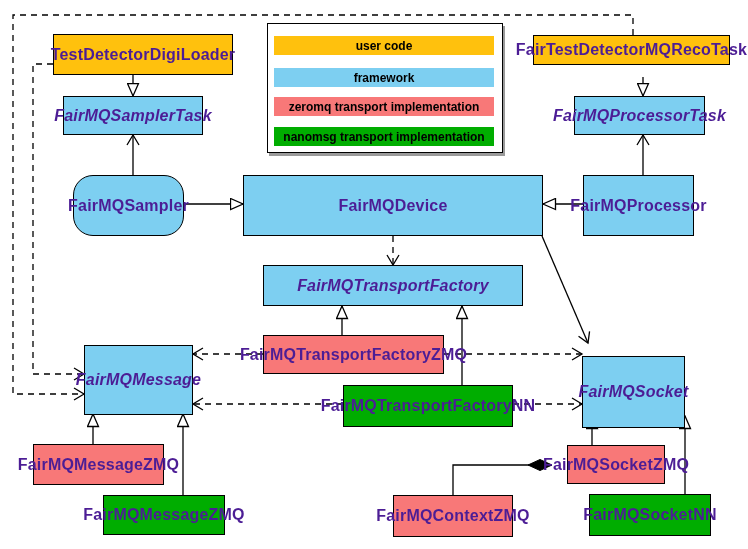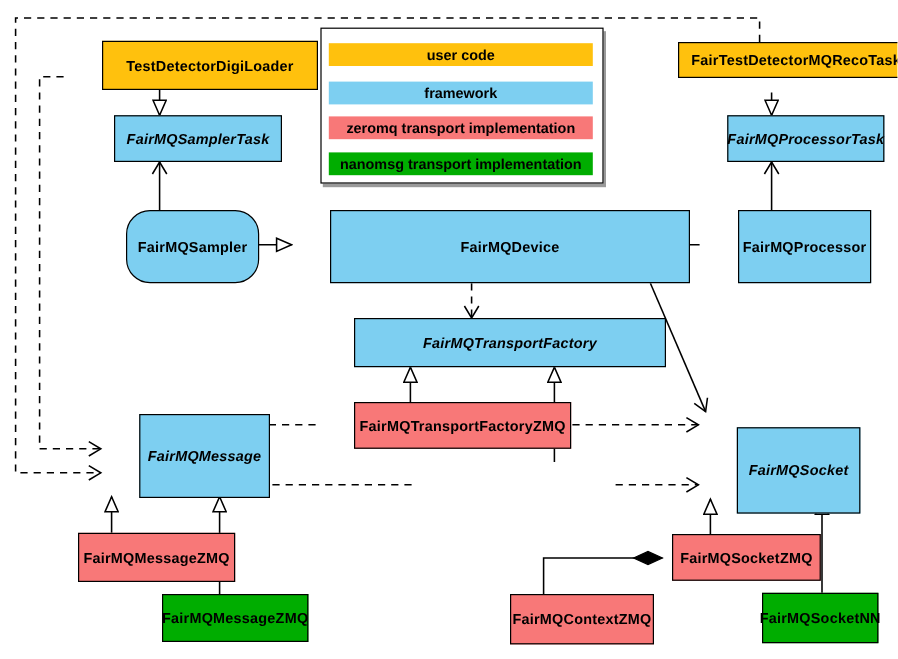--- a/index.html
+++ b/index.html
@@ -4,23 +4,22 @@
 <style>
   html,body{margin:0;padding:0;background:#fff;}
   #canvas{
     position:relative;width:748px;height:549px;background:#fff;overflow:hidden;
     font-family:"Liberation Sans","DejaVu Sans",sans-serif;
   }
   #edges{position:absolute;left:0;top:0;width:748px;height:549px;z-index:1;}
   .node{
     position:absolute;box-sizing:border-box;border:1.4px solid #000;
     display:flex;align-items:center;justify-content:center;text-align:center;
-    font-size:12px;font-weight:bold;color:#000000;white-space:nowrap;z-index:2;
+    font-size:16px;font-weight:bold;color:#4c1d95;white-space:nowrap;z-index:2;
     letter-spacing:0.2px;
-    margin-left:32px;
   }
   .abstract{font-style:italic;}
   .c-yellow{background:#FFC10D;}
   .c-blue{background:#7DCFF1;}
   .c-red{background:#F87878;}
   .c-green{background:#00AD00;}
 
   
   .n-loader{left:53px;top:34px;width:180px;height:41px;}
   .n-recotask{left:533px;top:35px;width:197px;height:30px;}
@@ -29,22 +28,22 @@
   .n-sampler{left:73px;top:175px;width:111px;height:61px;border-radius:20px;}
   .n-device{left:243px;top:175px;width:300px;height:61px;}
   .n-processor{left:583px;top:175px;width:111px;height:61px;}
   .n-transportfactory{left:263px;top:265px;width:260px;height:41px;}
   .n-factoryzmq{left:263px;top:335px;width:181px;height:39px;}
   .n-factorynn{left:343px;top:385px;width:170px;height:42px;}
   .n-message{left:84px;top:345px;width:109px;height:70px;}
   .n-socket{left:582px;top:356px;width:103px;height:72px;text-align:right;}
   .n-messagezmq{left:33px;top:444px;width:131px;height:41px;}
   .n-messagenn{left:103px;top:495px;width:122px;height:40px;}
-  .n-socketzmq{left:528px;top:445px;width:124px;height:39px;}
-  .n-socketnn{left:603px;top:494px;width:97px;height:42px;}
+  .n-socketzmq{left:567px;top:445px;width:98px;height:39px;}
+  .n-socketnn{left:589px;top:494px;width:122px;height:42px;}
   .n-contextzmq{left:393px;top:495px;width:120px;height:42px;}
 
   
   .legend{
     position:absolute;left:267px;top:23px;width:236px;height:130px;box-sizing:border-box;
     background:#fff;border:1.5px solid #000;z-index:2;box-shadow:2px 3px 0 #9a9a9a;
   }
   .legend-bar{
     position:absolute;left:6px;width:220px;height:19px;
     display:flex;align-items:center;justify-content:center;
@@ -99,20 +98,21 @@
 
   <div class="node c-yellow n-loader">TestDetectorDigiLoader</div>
   <div class="node c-yellow n-recotask">FairTestDetectorMQRecoTask</div>
   <div class="node c-blue abstract n-samplertask">FairMQSamplerTask</div>
   <div class="node c-blue abstract n-processortask">FairMQProcessorTask</div>
   <div class="node c-blue n-sampler">FairMQSampler</div>
   <div class="node c-blue n-device">FairMQDevice</div>
   <div class="node c-blue n-processor">FairMQProcessor</div>
   <div class="node c-blue abstract n-transportfactory">FairMQTransportFactory</div>
   <div class="node c-red n-factoryzmq">FairMQTransportFactoryZMQ</div>
+  <div class="node c-green n-factorynn">FairMQTransportFactoryNN</div>
   <div class="node c-blue abstract n-message">FairMQMessage</div>
   <div class="node c-blue abstract n-socket">FairMQSocket</div>
   <div class="node c-red n-messagezmq">FairMQMessageZMQ</div>
   <div class="node c-green n-messagenn">FairMQMessageZMQ</div>
   <div class="node c-red n-socketzmq">FairMQSocketZMQ</div>
   <div class="node c-green n-socketnn">FairMQSocketNN</div>
   <div class="node c-red n-contextzmq">FairMQContextZMQ</div>
 
   <div class="legend">
     <div class="legend-bar lb-0 c-yellow">user code</div>

